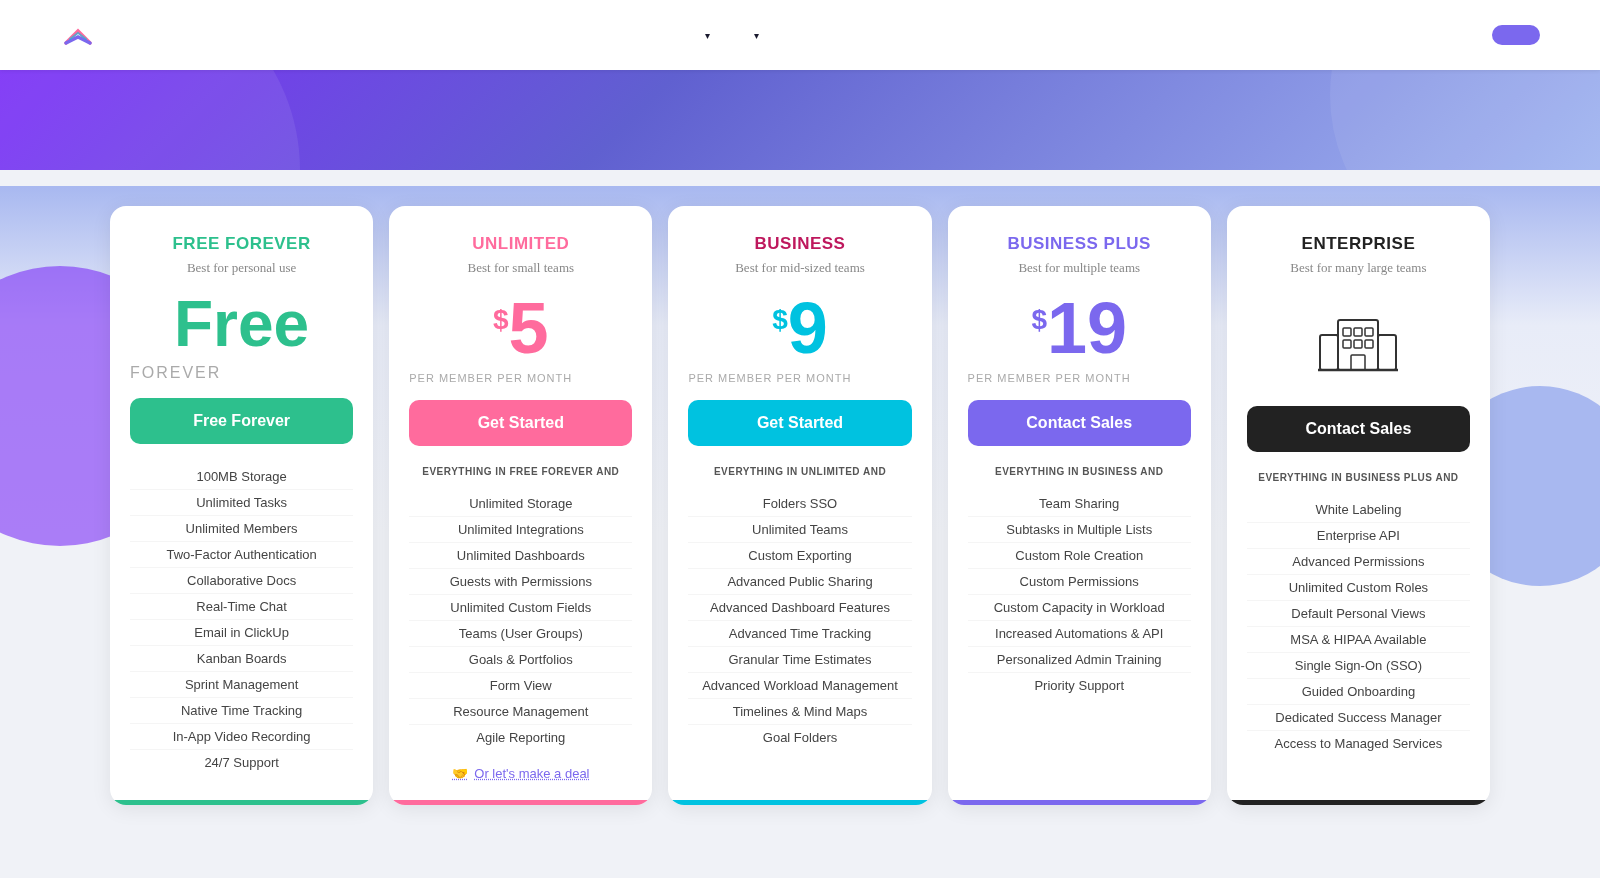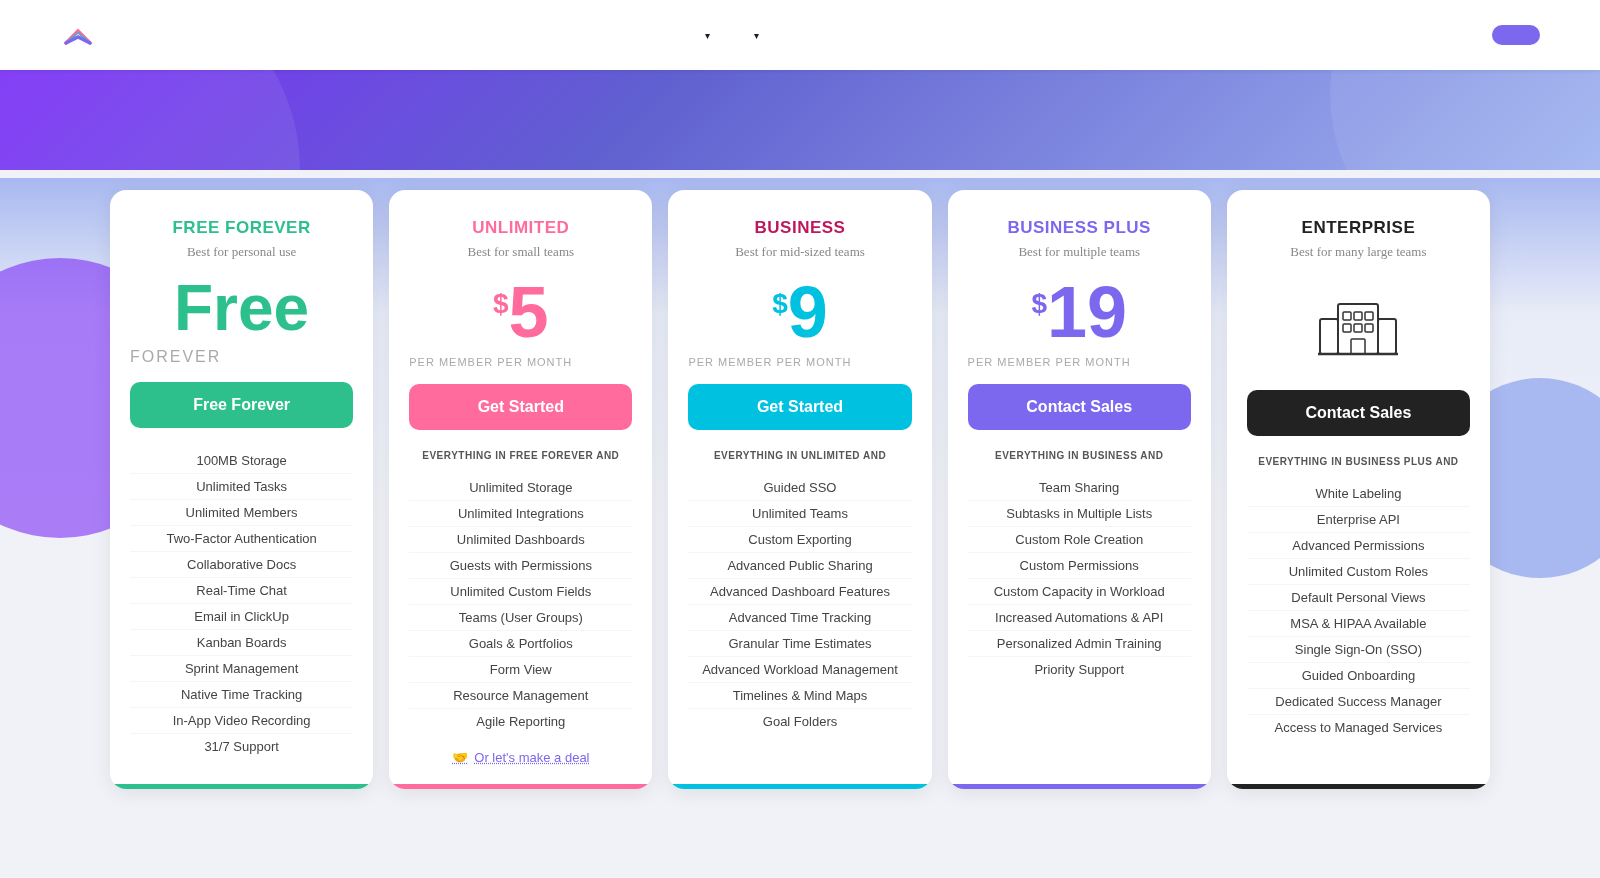--- a/index.html
+++ b/index.html
@@ -86,24 +86,24 @@
       width: 200px; height: 200px;
       background: #a8b8f0;
       border-radius: 50%;
       right: -40px; top: 200px;
     }
 
     .cards-container {
       display: flex;
       gap: 16px;
       max-width: 1380px;
-      margin: 8px auto;
+      margin: 16px auto;
       position: relative;
       z-index: 2;
-      padding-top: 12px;
+      padding-top: 20px;
     }
 
     .card {
       background: white;
       border-radius: 16px;
       padding: 28px 20px 24px;
       flex: 1;
       box-shadow: 0 4px 20px rgba(0,0,0,0.08);
       display: flex;
       flex-direction: column;
@@ -283,21 +283,21 @@
           <li>Unlimited Tasks</li>
           <li>Unlimited Members</li>
           <li>Two-Factor Authentication</li>
           <li>Collaborative Docs</li>
           <li>Real-Time Chat</li>
           <li>Email in ClickUp</li>
           <li>Kanban Boards</li>
           <li>Sprint Management</li>
           <li>Native Time Tracking</li>
           <li>In-App Video Recording</li>
-          <li>31/7 Support</li>
+          <li>24/7 Support</li>
     </ul>
 
     <div class="card-bottom-bar" style="background:#2dc08d"></div>
   </div>
       <div class="card">
     <div class="card-plan-name" style="color:#ff6b9d">UNLIMITED</div>
     <div class="card-tagline">Best for small teams</div>
 
       <div class="card-price-area">
         <span class="price-dollar" style="color:#ff6b9d">$</span><span class="price-number" style="color:#ff6b9d">5</span>
@@ -331,21 +331,21 @@
     <div class="card-tagline">Best for mid-sized teams</div>
 
       <div class="card-price-area">
         <span class="price-dollar" style="color:#00c2e0">$</span><span class="price-number" style="color:#00c2e0">9</span>
       </div>
       <div class="price-period">PER MEMBER PER MONTH</div>
 
     <button class="card-cta" style="background:#00c2e0">Get Started</button>
     <div class="divider-label">EVERYTHING IN UNLIMITED AND</div>
     <ul class="feature-list">
-      <li>Guided SSO</li>
+      <li>Folders SSO</li>
           <li>Unlimited Teams</li>
           <li>Custom Exporting</li>
           <li>Advanced Public Sharing</li>
           <li>Advanced Dashboard Features</li>
           <li>Advanced Time Tracking</li>
           <li>Granular Time Estimates</li>
           <li>Advanced Workload Management</li>
           <li>Timelines &amp; Mind Maps</li>
           <li>Goal Folders</li>
     </ul>

